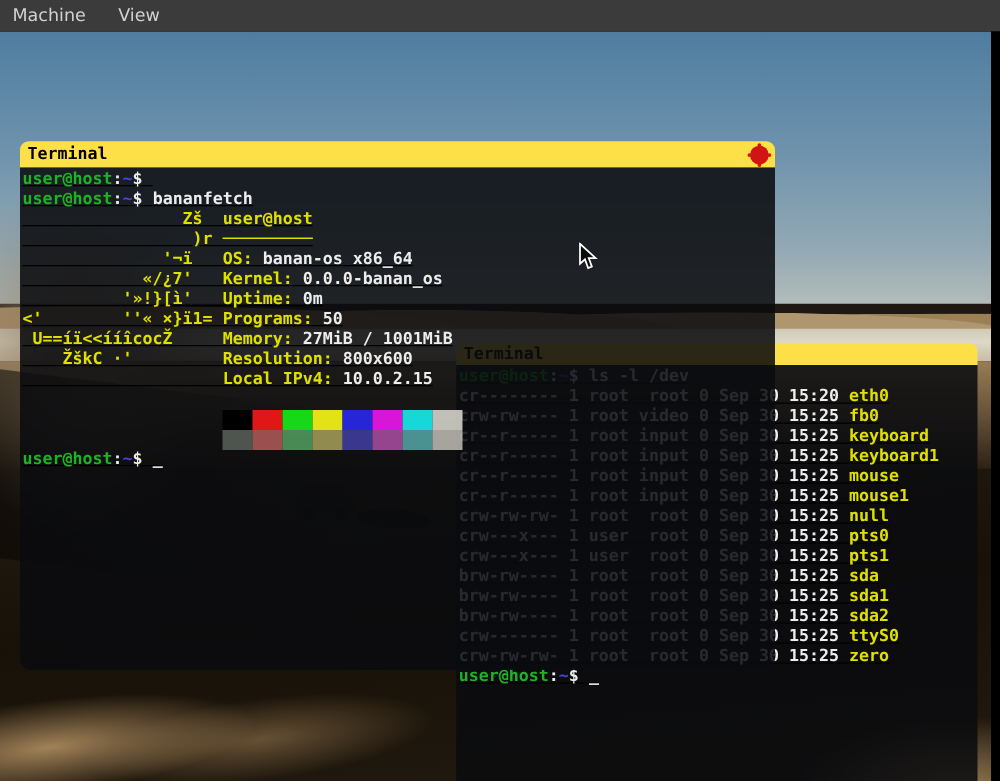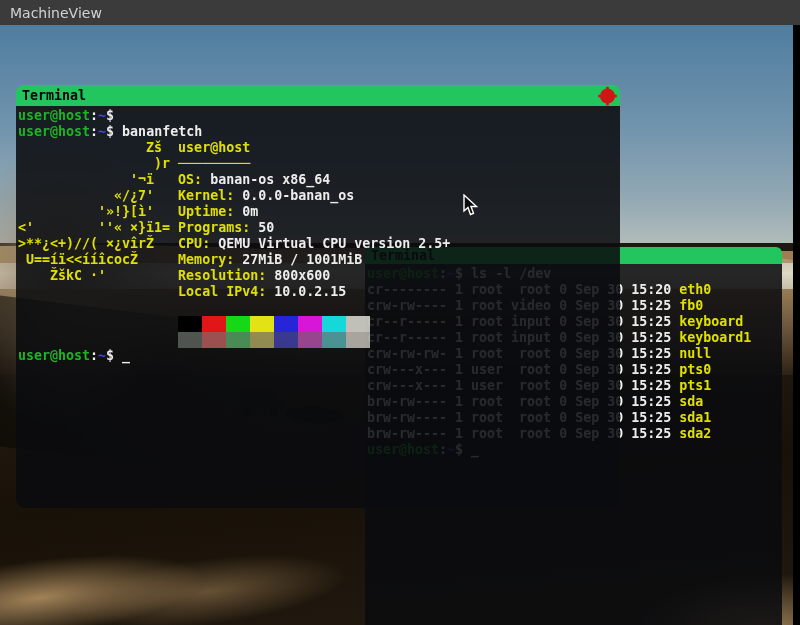--- a/index.html
+++ b/index.html
@@ -1,20 +1,20 @@
 <!DOCTYPE html>
 <html style="--green: #1db424; --yellow: #e0e000; --blue: #4545ea; --cyan: #00dcdc; --white: #ededed; --accent-red: #d11414;"><head>
 <meta charset="utf-8">
 <style>
   html,body{margin:0;padding:0;width:800px;height:625px;overflow:hidden;background:#000;}
   *{box-sizing:border-box;}
 
   
   .menubar{position:absolute;left:0;top:0;width:800px;height:25px;background:#3b3b3b;
-    display:flex;align-items:center;padding-left:10px;z-index:60;
+    display:flex;align-items:center;gap:26px;padding-left:10px;z-index:60;
     font-family:"DejaVu Sans","Liberation Sans",sans-serif;font-size:14px;color:#d2d2d2;}
   .menubar .mitem{cursor:default;}
 
   
   .screen{position:absolute;left:0;top:25px;width:800px;height:600px;background:#000;overflow:hidden;}
 
   
   .photo{position:absolute;left:0;top:0;width:793px;height:600px;overflow:hidden;background:#1f1812;z-index:0;}
   .photo > div{position:absolute;}
   .sky{left:0;top:0;width:100%;height:218px;background:linear-gradient(180deg,#4f7da0 0%,#6f93ac 45%,#93a9b4 80%,#b2bcba 100%);}
@@ -38,27 +38,27 @@
   .truck .cargo{position:absolute;left:4px;top:0;width:34px;height:12px;background:#17130e;border-radius:3px;}
   .truck .body{position:absolute;left:0;top:10px;width:46px;height:13px;background:#14110c;border-radius:2px;}
   .truck .w1,.truck .w2{position:absolute;top:20px;width:9px;height:9px;background:#0b0906;border-radius:50%;}
   .truck .w1{left:5px;} .truck .w2{left:32px;}
   .truckShadow{left:286px;top:382px;width:58px;height:16px;background:rgba(0,0,0,.5);border-radius:50%;transform:rotate(4deg);}
   .edgeStrip{position:absolute;left:793px;top:0;width:7px;height:600px;background:#000;z-index:1;}
 
   
   .term{position:absolute;font-family:"DejaVu Sans Mono","Liberation Mono",monospace;
     font-weight:bold;font-size:13.3px;line-height:16px;}
-  .titlebar{position:relative;background:#22c55e;color:#000;overflow:hidden;}
+  .titlebar{position:relative;background:#fde047;color:#000;overflow:hidden;margin-top:28px;}
   .titlebar .ttext{position:absolute;left:6px;top:50%;transform:translateY(-50%);}
   .closebtn{position:absolute;right:5px;top:50%;transform:translateY(-50%);width:15px;height:15px;
     background:var(--accent-red,#d11414);border-radius:50%;
     box-shadow:0 -8px 0 -6px var(--accent-red),0 8px 0 -6px var(--accent-red),
                -8px 0 0 -6px var(--accent-red),8px 0 0 -6px var(--accent-red);}
-  .tcontent{position:relative;background:rgba(10,12,15,0.87);overflow:hidden;padding:2px 0 0 2px;}
+  .tcontent{position:relative;background:rgba(10,12,15,0.87);overflow:hidden;padding:2px 0 0 2px;text-decoration:underline;}
   .trow{height:16px;white-space:pre;}
   .term1{left:16px;top:60px;width:604px;z-index:20;}
   .term1 .titlebar{height:21px;border-radius:7px 7px 0 0;}
   .term1 .tcontent{height:402px;border-radius:0 0 9px 9px;}
   .term2{left:365px;top:222px;width:417px;z-index:10;}
   .term2 .titlebar{height:17px;border-radius:6px 6px 0 0;}
   .term2 .tcontent{height:383px;}
 
   .c-g{color:var(--green);} .c-y{color:var(--yellow);} .c-b{color:var(--blue);}
   .c-c{color:var(--cyan);} .c-w{color:var(--white);}
@@ -102,45 +102,48 @@
   <div class="term term2">
     <div class="titlebar">
       <span class="ttext">Terminal</span>
     </div>
     <div class="tcontent">
       <div class="trow"><span class="c-g">user@host</span><span class="c-w">:</span><span class="c-b">~</span><span class="c-w">$ </span><span class="c-w">ls -l /dev</span></div>
       <div class="trow"><span class="c-w">cr-------- 1 root  root 0 Sep 30 15:20 </span><span class="c-y">eth0</span></div>
       <div class="trow"><span class="c-w">crw-rw---- 1 root video 0 Sep 30 15:25 </span><span class="c-y">fb0</span></div>
       <div class="trow"><span class="c-w">cr--r----- 1 root input 0 Sep 30 15:25 </span><span class="c-y">keyboard</span></div>
       <div class="trow"><span class="c-w">cr--r----- 1 root input 0 Sep 30 15:25 </span><span class="c-y">keyboard1</span></div>
+      <div class="trow"><span class="c-w">cr--r----- 1 root input 0 Sep 30 15:25 </span><span class="c-y">mouse</span></div>
+      <div class="trow"><span class="c-w">cr--r----- 1 root input 0 Sep 30 15:25 </span><span class="c-y">mouse1</span></div>
       <div class="trow"><span class="c-w">crw-rw-rw- 1 root  root 0 Sep 30 15:25 </span><span class="c-y">null</span></div>
       <div class="trow"><span class="c-w">crw---x--- 1 user  root 0 Sep 30 15:25 </span><span class="c-y">pts0</span></div>
       <div class="trow"><span class="c-w">crw---x--- 1 user  root 0 Sep 30 15:25 </span><span class="c-y">pts1</span></div>
       <div class="trow"><span class="c-w">brw-rw---- 1 root  root 0 Sep 30 15:25 </span><span class="c-y">sda</span></div>
       <div class="trow"><span class="c-w">brw-rw---- 1 root  root 0 Sep 30 15:25 </span><span class="c-y">sda1</span></div>
       <div class="trow"><span class="c-w">brw-rw---- 1 root  root 0 Sep 30 15:25 </span><span class="c-y">sda2</span></div>
+      <div class="trow"><span class="c-w">crw------- 1 root  root 0 Sep 30 15:25 </span><span class="c-y">ttyS0</span></div>
+      <div class="trow"><span class="c-w">crw-rw-rw- 1 root  root 0 Sep 30 15:25 </span><span class="c-y">zero</span></div>
       <div class="trow"><span class="c-g">user@host</span><span class="c-w">:</span><span class="c-b">~</span><span class="c-w">$ </span><span class="c-w">_</span></div>
     </div>
   </div>
 
   <div class="term term1">
     <div class="titlebar">
       <span class="ttext">Terminal</span>
       <span class="closebtn"></span>
     </div>
     <div class="tcontent">
       <div class="trow"><span class="c-g">user@host</span><span class="c-w">:</span><span class="c-b">~</span><span class="c-w">$ </span><span class="c-w"></span></div>
       <div class="trow"><span class="c-g">user@host</span><span class="c-w">:</span><span class="c-b">~</span><span class="c-w">$ </span><span class="c-w">bananfetch</span></div>
       <div class="trow"><span class="c-y">                Zš  </span><span class="c-y">user@host</span><span class="c-w"></span></div>
       <div class="trow"><span class="c-y">                 )r </span><span class="c-y">─────────</span><span class="c-w"></span></div>
       <div class="trow"><span class="c-y">              '¬ï   </span><span class="c-y">OS:</span><span class="c-w"> banan-os x86_64</span></div>
       <div class="trow"><span class="c-y">            «/¿7'   </span><span class="c-y">Kernel:</span><span class="c-w"> 0.0.0-banan_os</span></div>
       <div class="trow"><span class="c-y">          '»!}[ì'   </span><span class="c-y">Uptime:</span><span class="c-w"> 0m</span></div>
       <div class="trow"><span class="c-y">&lt;'        ''« ×}ï1= </span><span class="c-y">Programs:</span><span class="c-w"> 50</span></div>
-      <div class="trow"><span class="c-y">&gt;**¿&lt;+)//( ×¿vîrŽ   </span><span class="c-y">CPU:</span><span class="c-w"> QEMU Virtual CPU version 2.5+</span></div>
       <div class="trow"><span class="c-y"> U==íï&lt;&lt;ííîcocŽ     </span><span class="c-y">Memory:</span><span class="c-w"> 27MiB / 1001MiB</span></div>
       <div class="trow"><span class="c-y">    ŽškC ·'         </span><span class="c-y">Resolution:</span><span class="c-w"> 800x600</span></div>
       <div class="trow"><span class="c-y">                    </span><span class="c-y">Local IPv4:</span><span class="c-w"> 10.0.2.15</span></div>
       <div class="trow"></div>
       <div class="trow"><span class="pindent"></span><span class="pblock" style="background: rgb(0, 0, 0);"></span><span class="pblock" style="background: rgb(225, 22, 22);"></span><span class="pblock" style="background: rgb(22, 216, 22);"></span><span class="pblock" style="background: rgb(226, 226, 22);"></span><span class="pblock" style="background: rgb(38, 38, 216);"></span><span class="pblock" style="background: rgb(216, 22, 216);"></span><span class="pblock" style="background: rgb(22, 216, 216);"></span><span class="pblock" style="background: rgba(235, 235, 225, 0.8);"></span></div>
       <div class="trow"><span class="pindent"></span><span class="pblock" style="background: rgba(120, 130, 120, 0.6);"></span><span class="pblock" style="background: rgba(240, 120, 120, 0.62);"></span><span class="pblock" style="background: rgba(110, 220, 130, 0.6);"></span><span class="pblock" style="background: rgba(225, 215, 120, 0.62);"></span><span class="pblock" style="background: rgba(80, 80, 220, 0.62);"></span><span class="pblock" style="background: rgba(230, 100, 220, 0.62);"></span><span class="pblock" style="background: rgba(110, 225, 225, 0.62);"></span><span class="pblock" style="background: rgba(245, 242, 230, 0.66);"></span></div>
       <div class="trow"><span class="c-g">user@host</span><span class="c-w">:</span><span class="c-b">~</span><span class="c-w">$ </span><span class="c-w">_</span></div>
     </div>
   </div>
 

